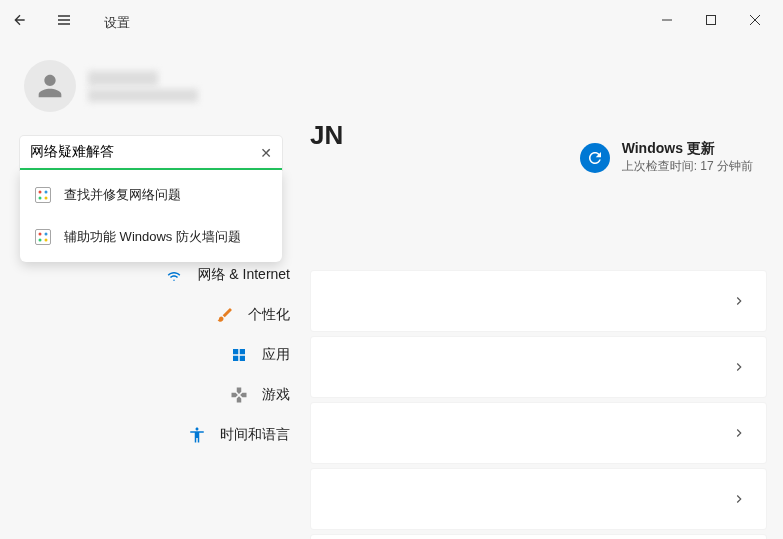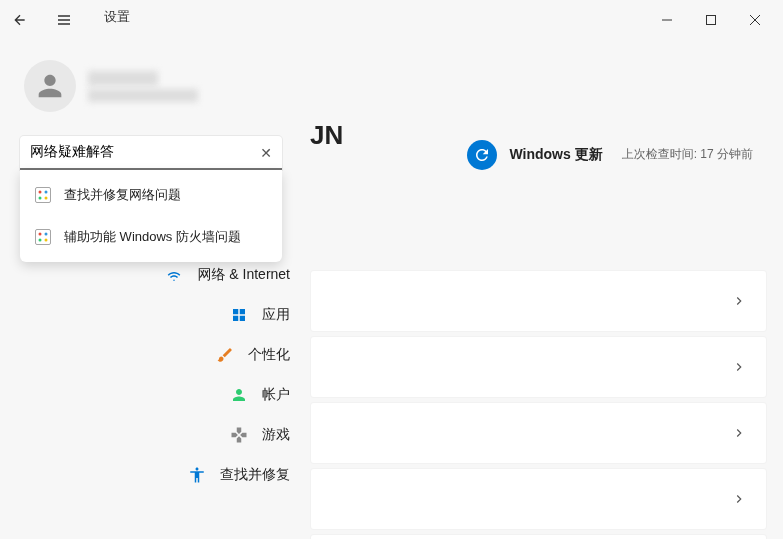--- a/index.html
+++ b/index.html
@@ -1,55 +1,55 @@
 <!DOCTYPE html>
 <html><head>
 <meta charset="utf-8">
 <style>
   * { box-sizing: border-box; margin: 0; padding: 0; font-family: "Segoe UI", "Microsoft YaHei", sans-serif; }
   body { width: 783px; height: 539px; background: #f7f7f7; overflow: hidden; position: relative; }
   
   .titlebar { height: 40px; display: flex; align-items: center; padding: 0 8px; }
-  .titlebar-left { display: flex; align-items: flex-start; gap: 20px; }
+  .titlebar-left { display: flex; align-items: flex-end; gap: 20px; }
   .back-btn { width: 24px; height: 24px; display: flex; align-items: center; justify-content: center; color: #333; cursor: pointer; }
   .menu-btn { width: 24px; height: 24px; display: flex; align-items: center; justify-content: center; color: #333; cursor: pointer; }
   .title-text { font-size: 13px; color: #333; margin-left: 8px; }
   .titlebar-right { margin-left: auto; display: flex; gap: 28px; padding-right: 12px; }
   .win-btn { width: 16px; height: 16px; display: flex; align-items: center; justify-content: center; color: #333; cursor: pointer; }
   
   .content { display: flex; height: calc(100% - 40px); }
   
   .sidebar { width: 300px; padding: 20px 0 0 20px; position: relative; }
   .user-area { display: flex; align-items: center; gap: 12px; margin-bottom: 24px; padding-left: 4px; }
   .avatar { width: 52px; height: 52px; border-radius: 50%; background: #e8e8e8; display: flex; align-items: center; justify-content: center; }
   .avatar svg { width: 34px; height: 34px; color: #888; }
   .user-info { display: flex; flex-direction: column; }
   .user-name { font-size: 14px; font-weight: 600; color: #333; background: #ddd; width: 70px; height: 15px; filter: blur(3px); }
   .user-email { font-size: 12px; color: #777; background: #ddd; width: 110px; height: 13px; margin-top: 3px; filter: blur(3px); }
   
   .search-area { position: relative; margin-bottom: 16px; padding-right: 18px; }
-  .search-box { width: 100%; height: 34px; border: none; border-bottom: 2px solid #737373; background: #fff; padding: 0 30px 0 10px; font-size: 14px; outline: none; box-shadow: 0 0 0 1px rgba(0,0,0,0.06); border-radius: 4px 4px 0 0; }
+  .search-box { width: 100%; height: 34px; border: none; border-bottom: 2px solid #22c55e; background: #fff; padding: 0 30px 0 10px; font-size: 14px; outline: none; box-shadow: 0 0 0 1px rgba(0,0,0,0.06); border-radius: 4px 4px 0 0; }
   .clear-btn { position: absolute; right: 28px; top: 50%; transform: translateY(-50%); cursor: pointer; color: #555; font-size: 14px; }
   
   .suggestions { position: absolute; top: 34px; left: 0; right: 18px; background: #fff; border-radius: 0 0 6px 6px; box-shadow: 0 4px 12px rgba(0,0,0,0.15); z-index: 10; padding: 4px 0; }
   .suggestion-item { display: flex; align-items: center; gap: 12px; padding: 12px 14px; cursor: pointer; font-size: 13px; color: #222; }
   .sug-icon { width: 18px; height: 18px; flex-shrink: 0; }
   
   .nav-list { display: flex; flex-direction: column; gap: 2px; position: relative; align-items: flex-end; }
   .nav-item { display: flex; align-items: center; gap: 14px; padding: 10px 10px 10px 10px; border-radius: 4px; cursor: pointer; font-size: 14px; color: #222; position: relative; }
   .nav-icon { width: 18px; height: 18px; display: flex; align-items: center; justify-content: center; flex-shrink: 0; }
   
   .main { flex: 1; padding: 90px 20px 0 20px; position: relative; overflow: hidden; }
   .page-heading { position: absolute; top: 80px; left: 10px; font-size: 26px; font-weight: 600; color: #222; }
   
   .update-card { position: absolute; top: 100px; right: 30px; display: flex; align-items: center; gap: 12px; }
   .update-icon { width: 30px; height: 30px; border-radius: 50%; background: #0078d4; display: flex; align-items: center; justify-content: center; color: #fff; }
-  .update-text { display: flex; }
+  .update-text { display: flex; flex-direction: column; }
   .update-title { font-size: 14px; font-weight: 600; color: #222; }
-  .update-sub { font-size: 12px; color: #666; margin-left: 19px; }
+  .update-sub { font-size: 12px; color: #666; }
   
   .settings-list { position: absolute; top: 230px; left: 10px; right: 16px; display: flex; flex-direction: column; gap: 4px; }
   .setting-row { height: 62px; background: #fff; border-radius: 4px; display: flex; align-items: center; justify-content: flex-end; padding: 0 20px; cursor: pointer; border: 1px solid rgba(0,0,0,0.05); }
   .setting-row.last { height: 30px; border-radius: 4px 4px 0 0; }
   .chevron { color: #555; }
 </style>
 </head>
 <body>
 
 <div class="titlebar">
@@ -132,57 +132,49 @@
         <div class="nav-item">
           <span class="nav-icon">
             <svg width="18" height="18" viewBox="0 0 24 24" fill="#0078d4">
               <path d="M12 20c.6 0 1-.4 1-1s-.4-1-1-1-1 .4-1 1 .4 1 1 1zm-4-4c2.2-2.2 5.8-2.2 8 0l1.4-1.4c-3-3-7.8-3-10.8 0L8 16zm-3-3c3.9-3.9 10.1-3.9 14 0l1.4-1.4C15.6 6.8 8.4 6.8 3.6 11.6L5 13z"></path>
             </svg>
           </span>
           <span>网络 &amp; Internet</span>
         </div>
         <div class="nav-item">
           <span class="nav-icon">
+            <svg width="18" height="18" viewBox="0 0 24 24" fill="#e67e22">
+              <path d="M7 14c-1.7 0-3 1.3-3 3 0 1.3-1.2 2-2 2 .9 1.2 2.4 2 4 2 2.2 0 4-1.8 4-4 0-1.7-1.3-3-3-3zm13.7-9.3l-1.4-1.4c-.4-.4-1-.4-1.4 0l-9 9 2.8 2.8 9-9c.4-.4.4-1 0-1.4z"></path>
+            </svg>
+          </span>
+          <span>个性化</span>
+        </div>
+        <div class="nav-item">
+          <span class="nav-icon">
             <svg width="18" height="18" viewBox="0 0 24 24" fill="#0078d4">
               <path d="M4 4h7v7H4V4zm9 0h7v7h-7V4zM4 13h7v7H4v-7zm9 0h7v7h-7v-7z"></path>
             </svg>
           </span>
           <span>应用</span>
         </div>
         <div class="nav-item">
           <span class="nav-icon">
-            <svg width="18" height="18" viewBox="0 0 24 24" fill="#e67e22">
-              <path d="M7 14c-1.7 0-3 1.3-3 3 0 1.3-1.2 2-2 2 .9 1.2 2.4 2 4 2 2.2 0 4-1.8 4-4 0-1.7-1.3-3-3-3zm13.7-9.3l-1.4-1.4c-.4-.4-1-.4-1.4 0l-9 9 2.8 2.8 9-9c.4-.4.4-1 0-1.4z"></path>
-            </svg>
-          </span>
-          <span>个性化</span>
-        </div>
-        <div class="nav-item">
-          <span class="nav-icon">
-            <svg width="18" height="18" viewBox="0 0 24 24" fill="#2ecc71">
-              <path d="M12 12c2.2 0 4-1.8 4-4s-1.8-4-4-4-4 1.8-4 4 1.8 4 4 4zm0 2c-2.7 0-8 1.3-8 4v2h16v-2c0-2.7-5.3-4-8-4z"></path>
-            </svg>
-          </span>
-          <span>帐户</span>
-        </div>
-        <div class="nav-item">
-          <span class="nav-icon">
             <svg width="18" height="18" viewBox="0 0 24 24" fill="#888">
               <path d="M15 7.5V2H9v5.5l3 3 3-3zM7.5 9H2v6h5.5l3-3-3-3zM9 16.5V22h6v-5.5l-3-3-3 3zM16.5 9l-3 3 3 3H22V9h-5.5z"></path>
             </svg>
           </span>
           <span>游戏</span>
         </div>
         <div class="nav-item">
           <span class="nav-icon">
             <svg width="18" height="18" viewBox="0 0 24 24" fill="#0078d4">
               <path d="M12 2c1.1 0 2 .9 2 2s-.9 2-2 2-2-.9-2-2 .9-2 2-2zm9 7h-6v13h-2v-6h-2v6H9V9H3V7h18v2z"></path>
             </svg>
           </span>
-          <span>查找并修复</span>
+          <span>时间和语言</span>
         </div>
       </div>
   </div>
 
   <div class="main">
     <div class="page-heading">JN</div>
     <div class="update-card">
       <div class="update-icon">
         <svg width="18" height="18" viewBox="0 0 24 24" fill="currentColor">
             <path d="M17.65 6.35C16.2 4.9 14.21 4 12 4c-4.42 0-8 3.58-8 8s3.58 8 8 8c3.73 0 6.84-2.55 7.73-6h-2.08c-.82 2.33-3.04 4-5.65 4-3.31 0-6-2.69-6-6s2.69-6 6-6c1.66 0 3.14.69 4.22 1.78L13 11h7V4l-2.35 2.35z"></path>

